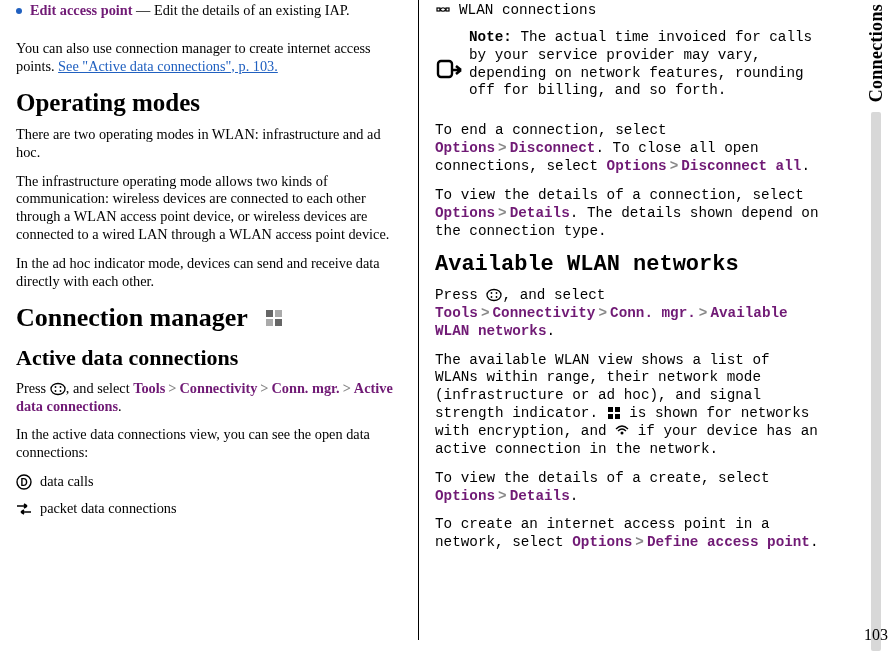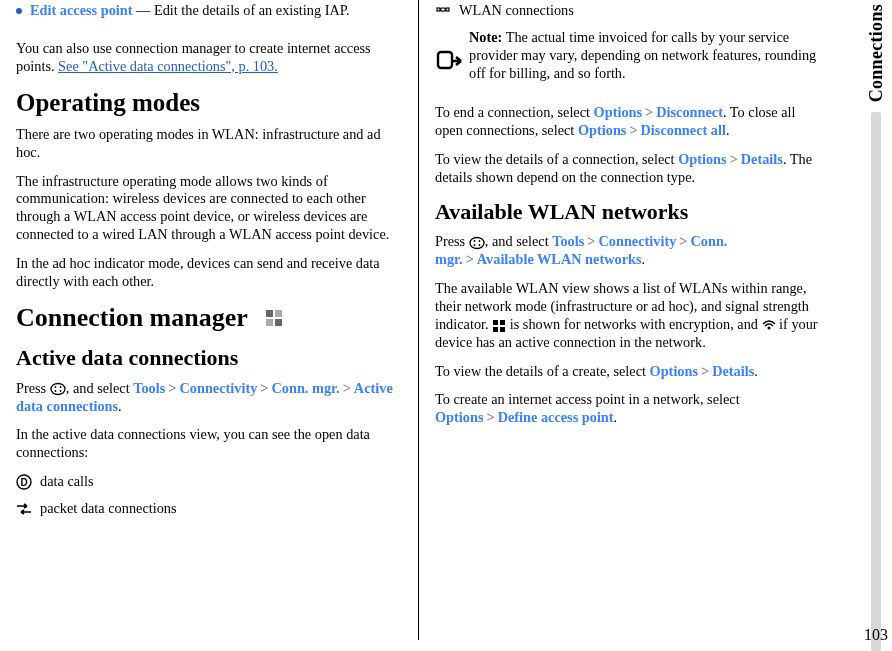--- a/index.html
+++ b/index.html
@@ -19,34 +19,35 @@
     padding: 0 0 0 16px;
   }
   .col {
     width: 400px;
     padding-right: 12px;
     padding-top: 2px;
   }
   .col.right {
     padding-left: 14px;
     padding-right: 0;
+    font-family: Liberation Mono, monospace;
   }
   .divider {
     width: 1px;
     background: #000;
     margin: 0 2px;
     height: 640px;
   }
   p { margin-bottom: 11px; }
   .bullet-row { display: flex; margin-bottom: 9px; }
   .bullet-dot {
     width: 6px; height: 6px; border-radius: 50%;
     background: #2060c0; flex: none; margin-top: 6px; margin-right: 8px;
   }
-  .ui { color: #3b82f6; font-weight: bold; }
+  .ui { color: #701a75; font-weight: bold; }
   .link { color: #2060c0; text-decoration: underline; }
   h1.section {
     font-size: 26px; font-weight: bold; margin: 10px 0 10px 0;
     display: flex; align-items: center; gap: 16px;
   }
   h2.sub {
     font-size: 22px; font-weight: bold; margin: 8px 0 8px 0;
   }
   h3.subsub {
     font-size: 25px; font-weight: bold; margin: 6px 0 8px 0;

